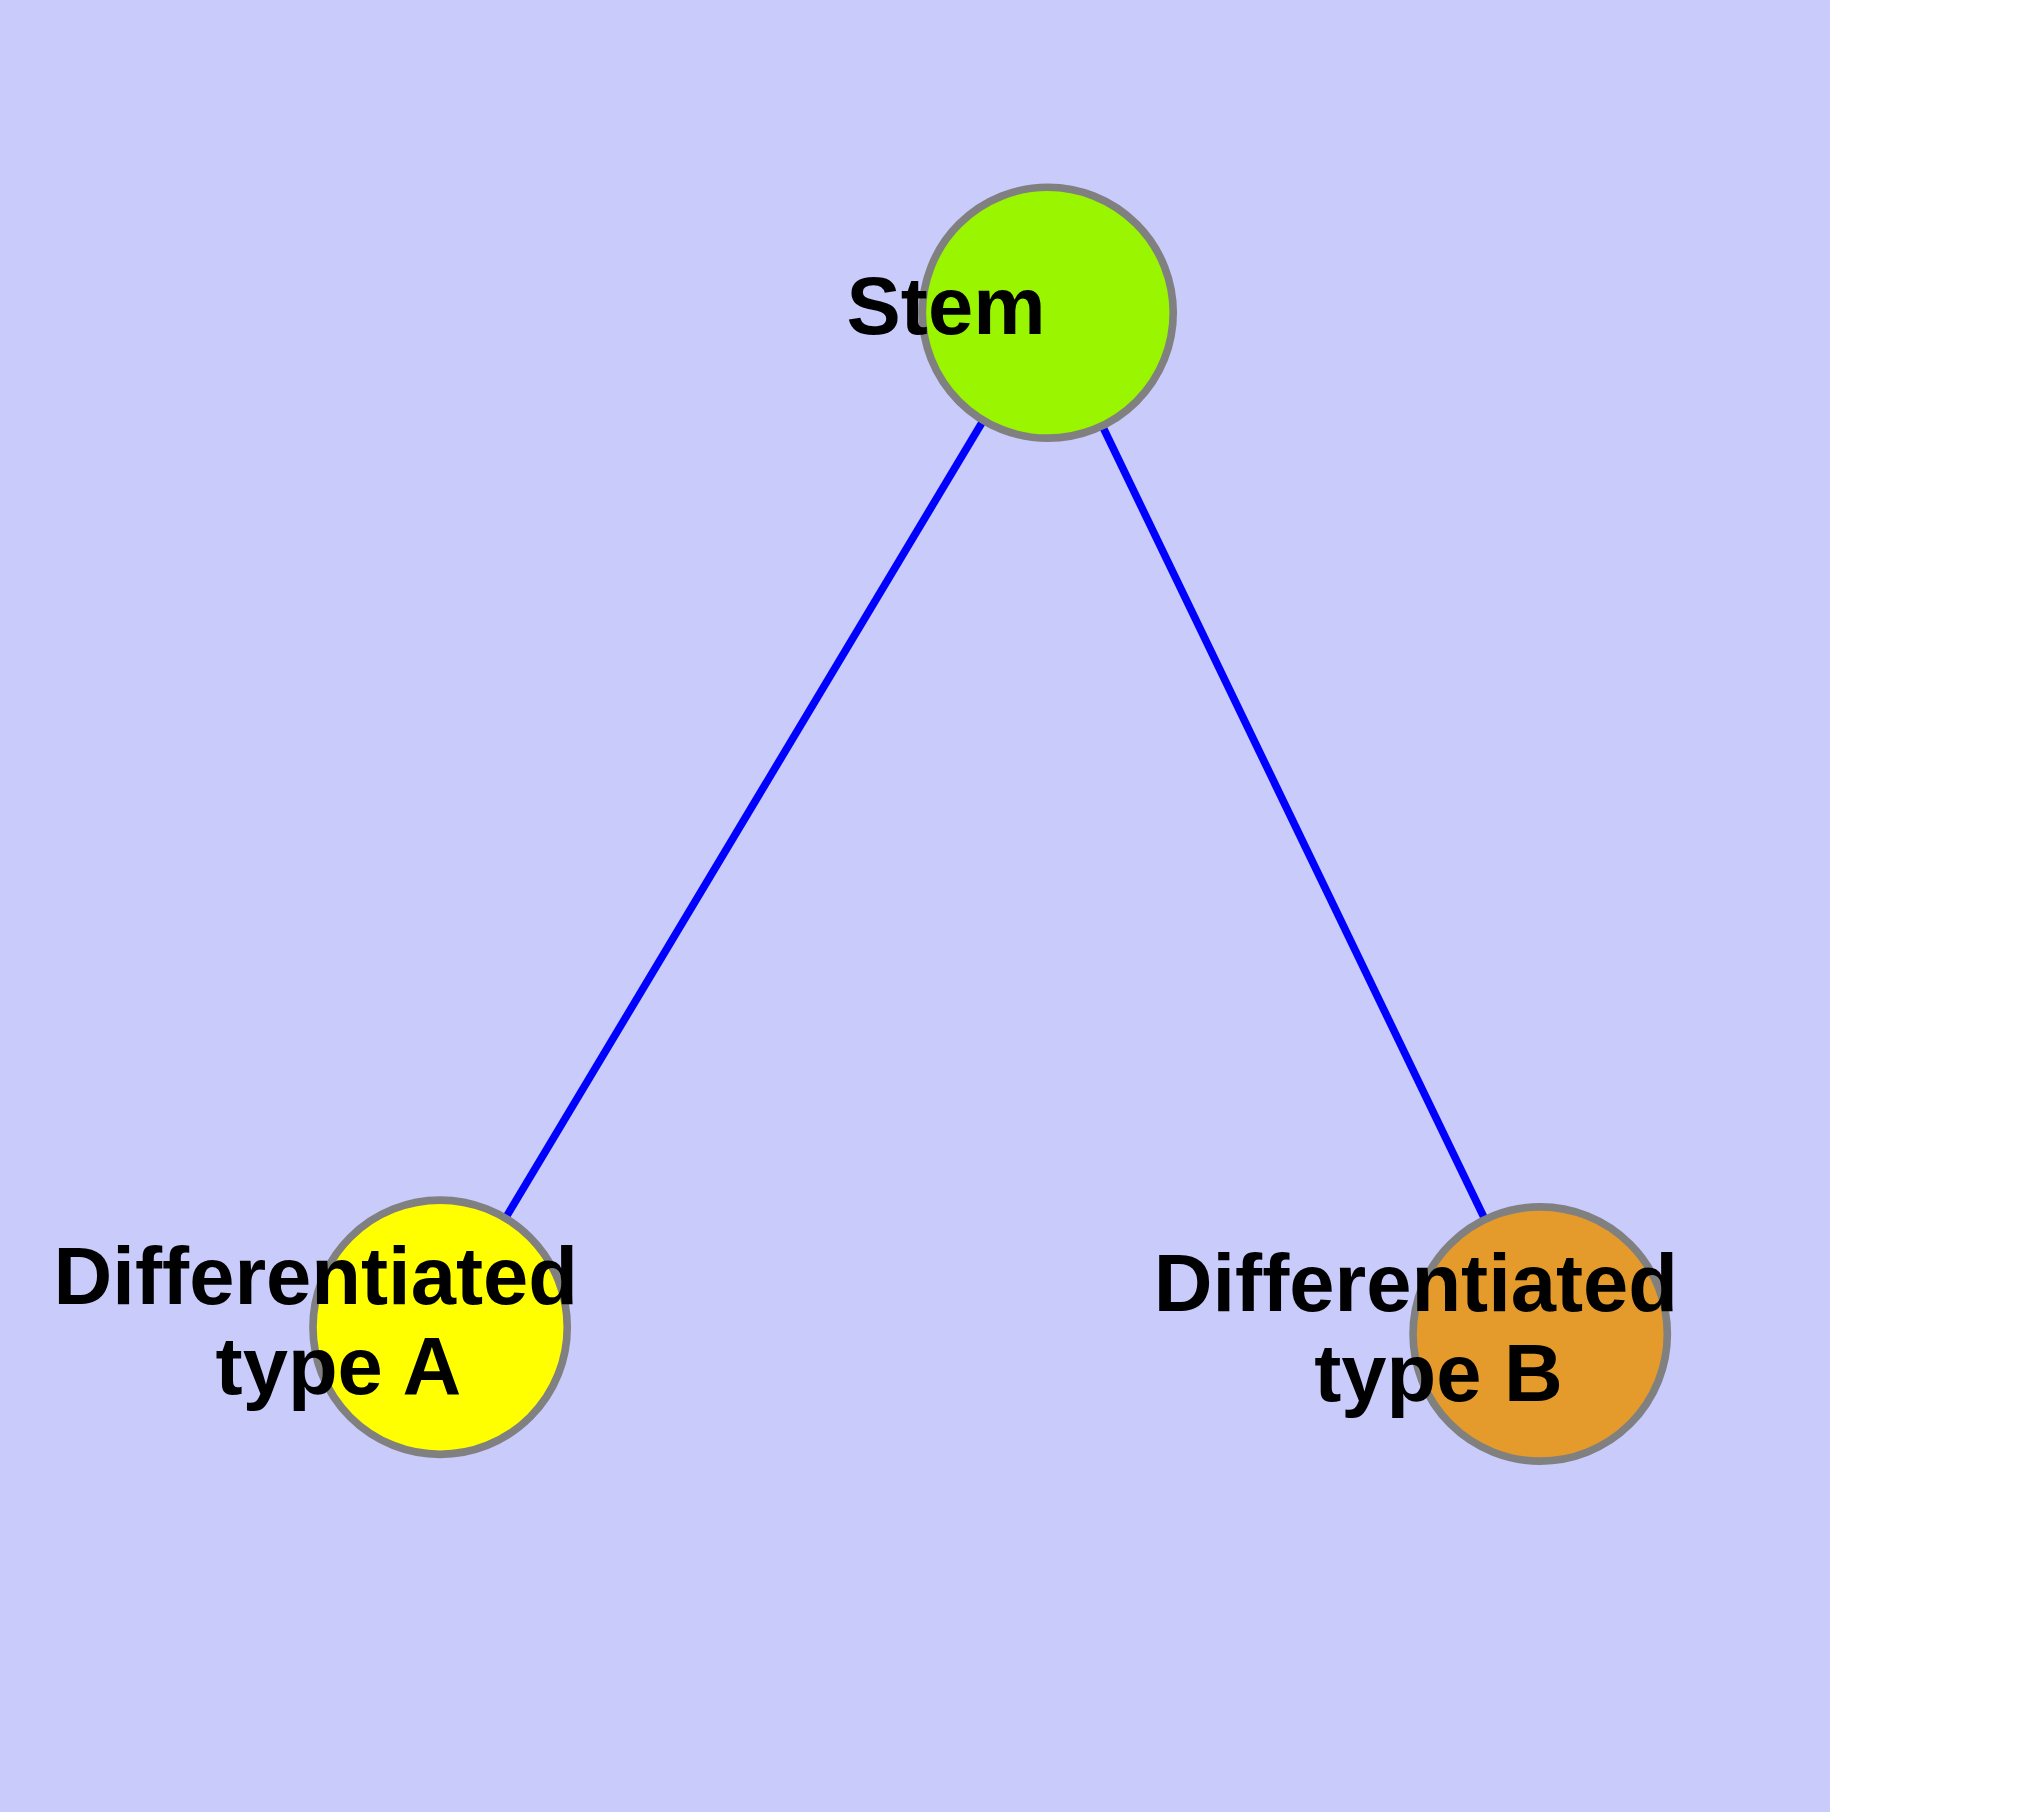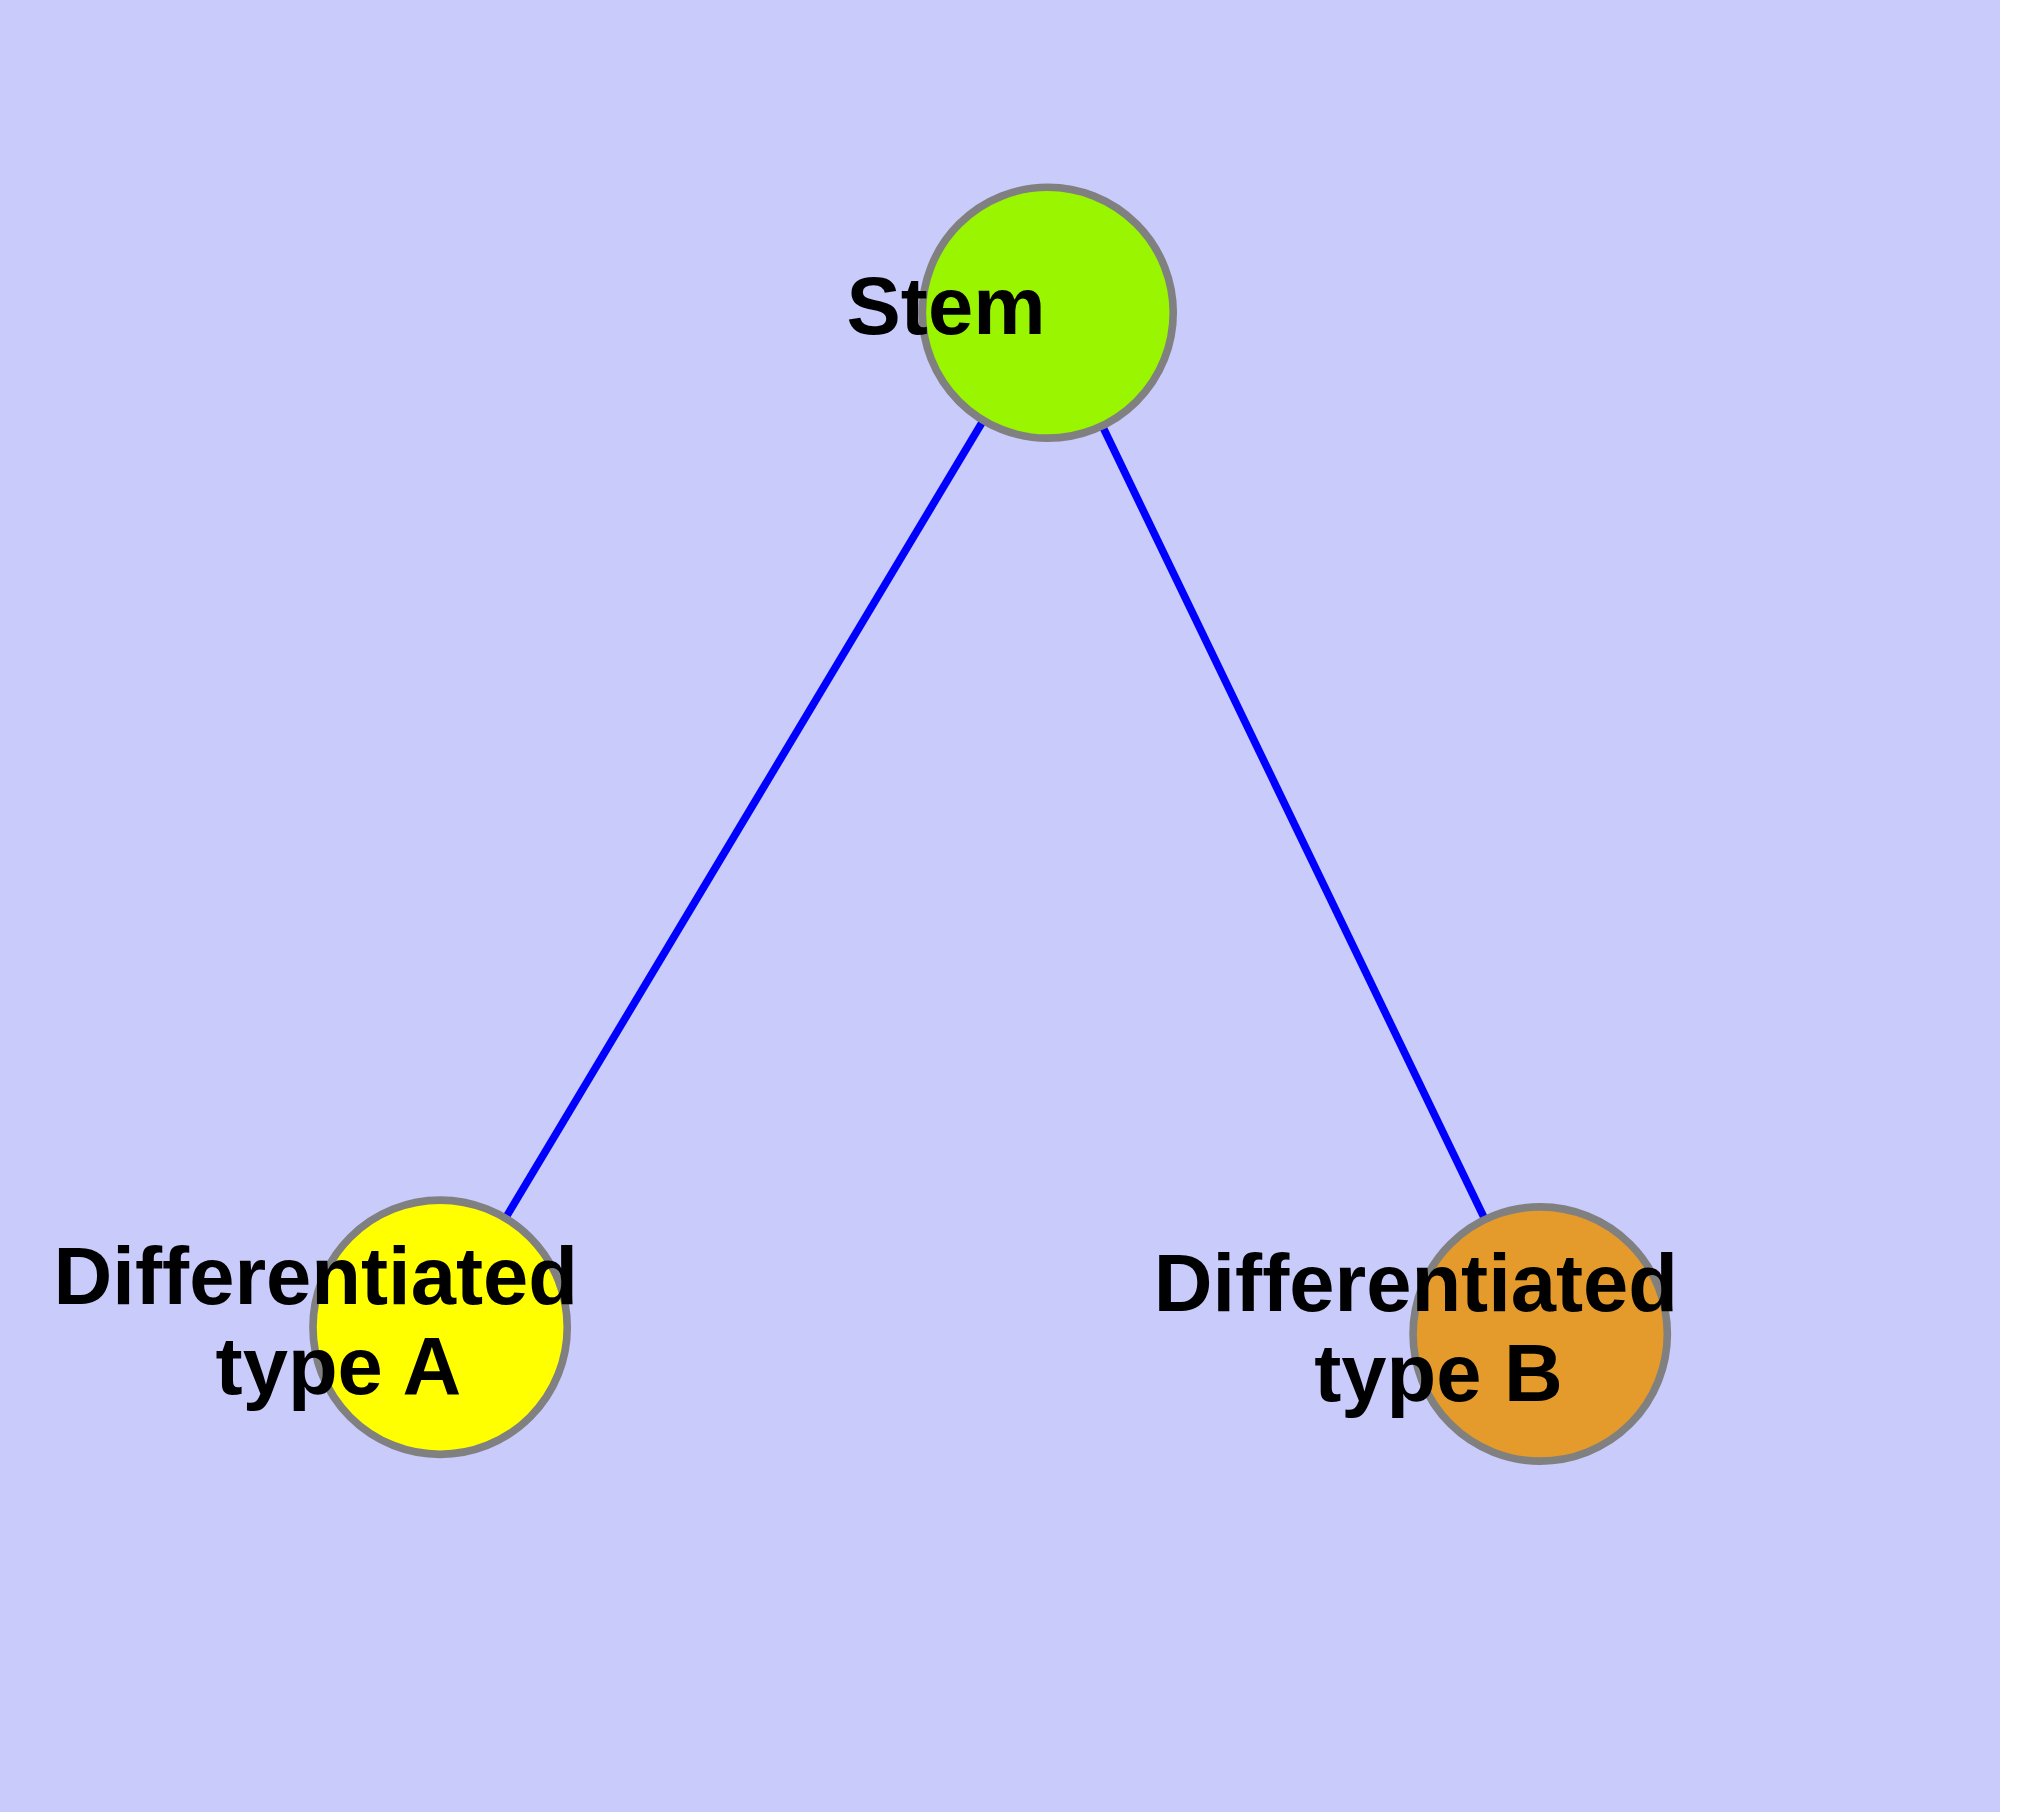--- a/index.html
+++ b/index.html
@@ -3,21 +3,21 @@
 <meta charset="utf-8">
 <title>Cell Differentiation Graph</title>
 <style>
   html, body {
     margin: 0;
     padding: 0;
     background: #ffffff;
   }
   #canvas {
     position: relative;
-    width: 2000px;
+    width: 1830px;
     height: 1812px;
     background: #c9cbfa;
     overflow: hidden;
     font-family: "Liberation Sans", sans-serif;
   }
   #graph-svg {
     position: absolute;
     left: 0;
     top: 0;
     width: 2021px;

